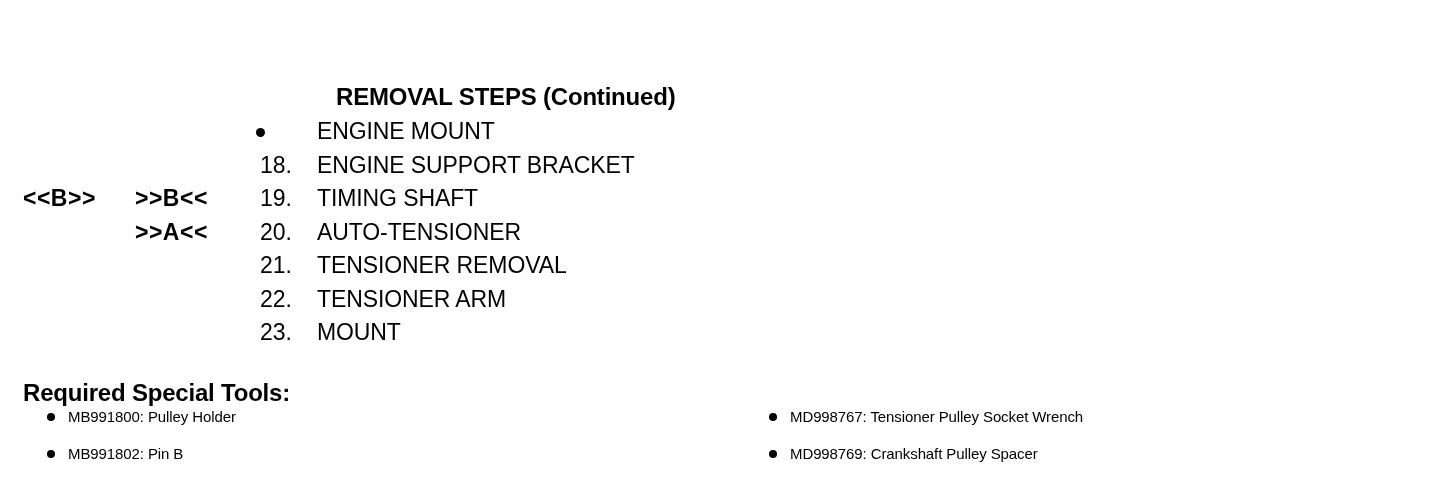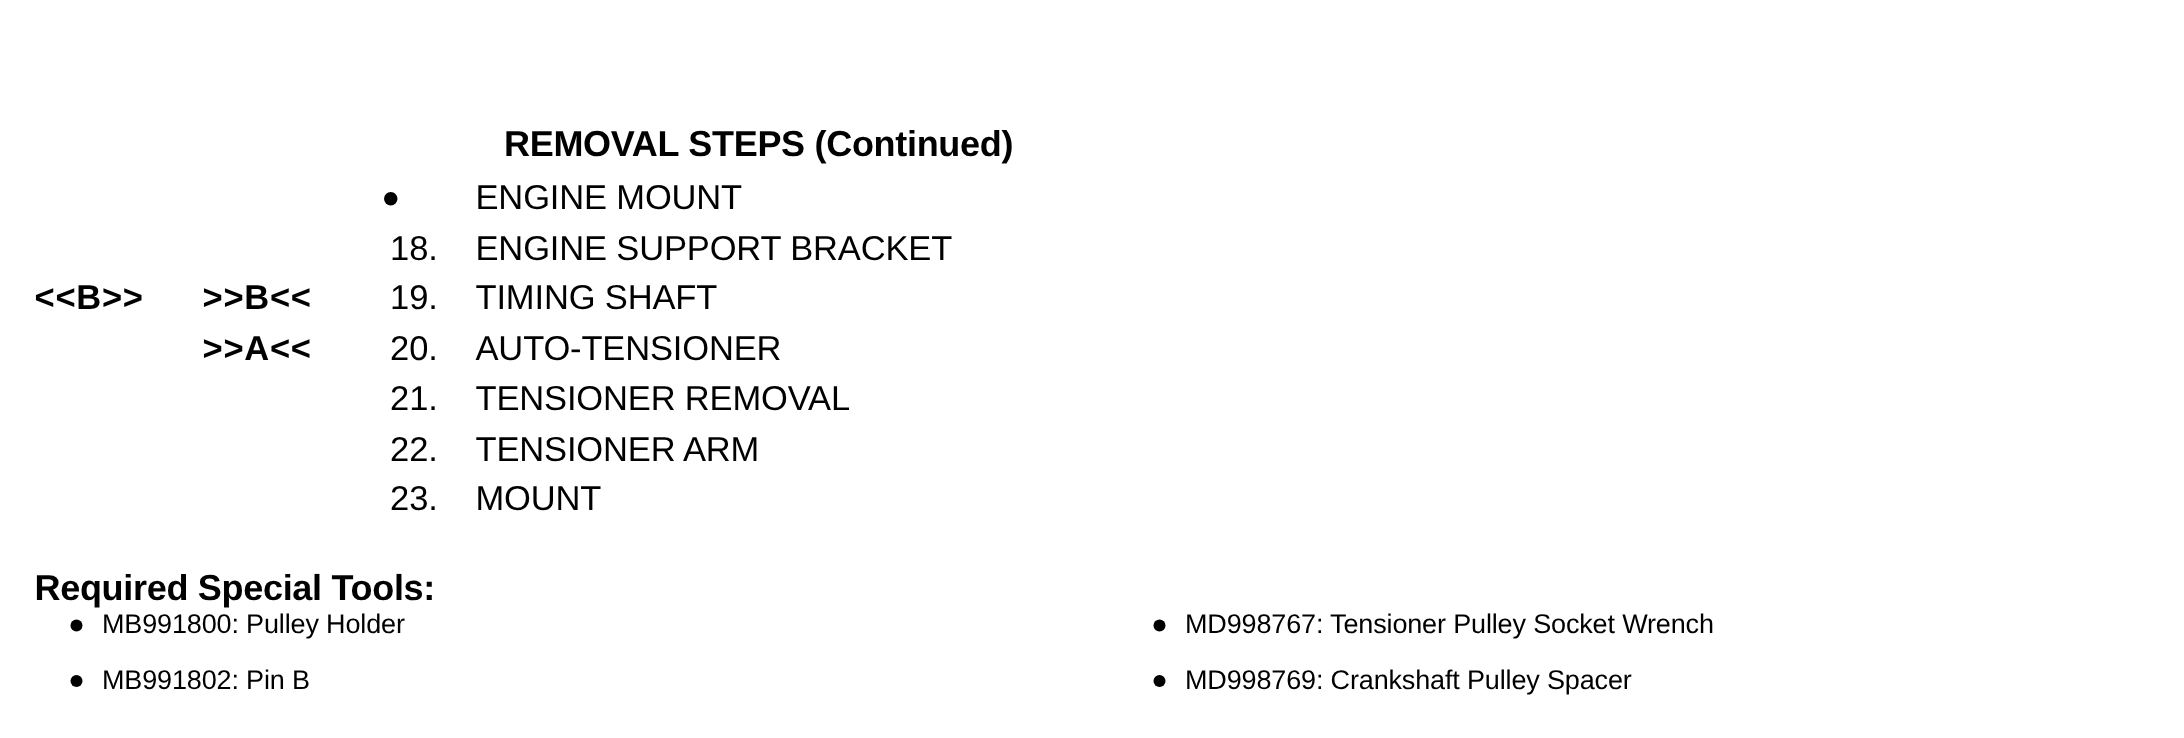--- a/index.html
+++ b/index.html
@@ -136,21 +136,21 @@
     position: absolute;
     top: 0;
   }
   .tools-col.left  { left: 42px; }
   .tools-col.right { left: 764px; }
 
   .tool-item {
     position: relative;
     height: 37px;
     padding-left: 26px;
-    font-size: 18px;
+    font-size: 15px;
     line-height: 27px;
     white-space: nowrap;
     letter-spacing: -0.1px;
   }
   .tool-item .dot {
     position: absolute;
     left: 5px;
     top: 10px;
     width: 8px;
     height: 8px;

